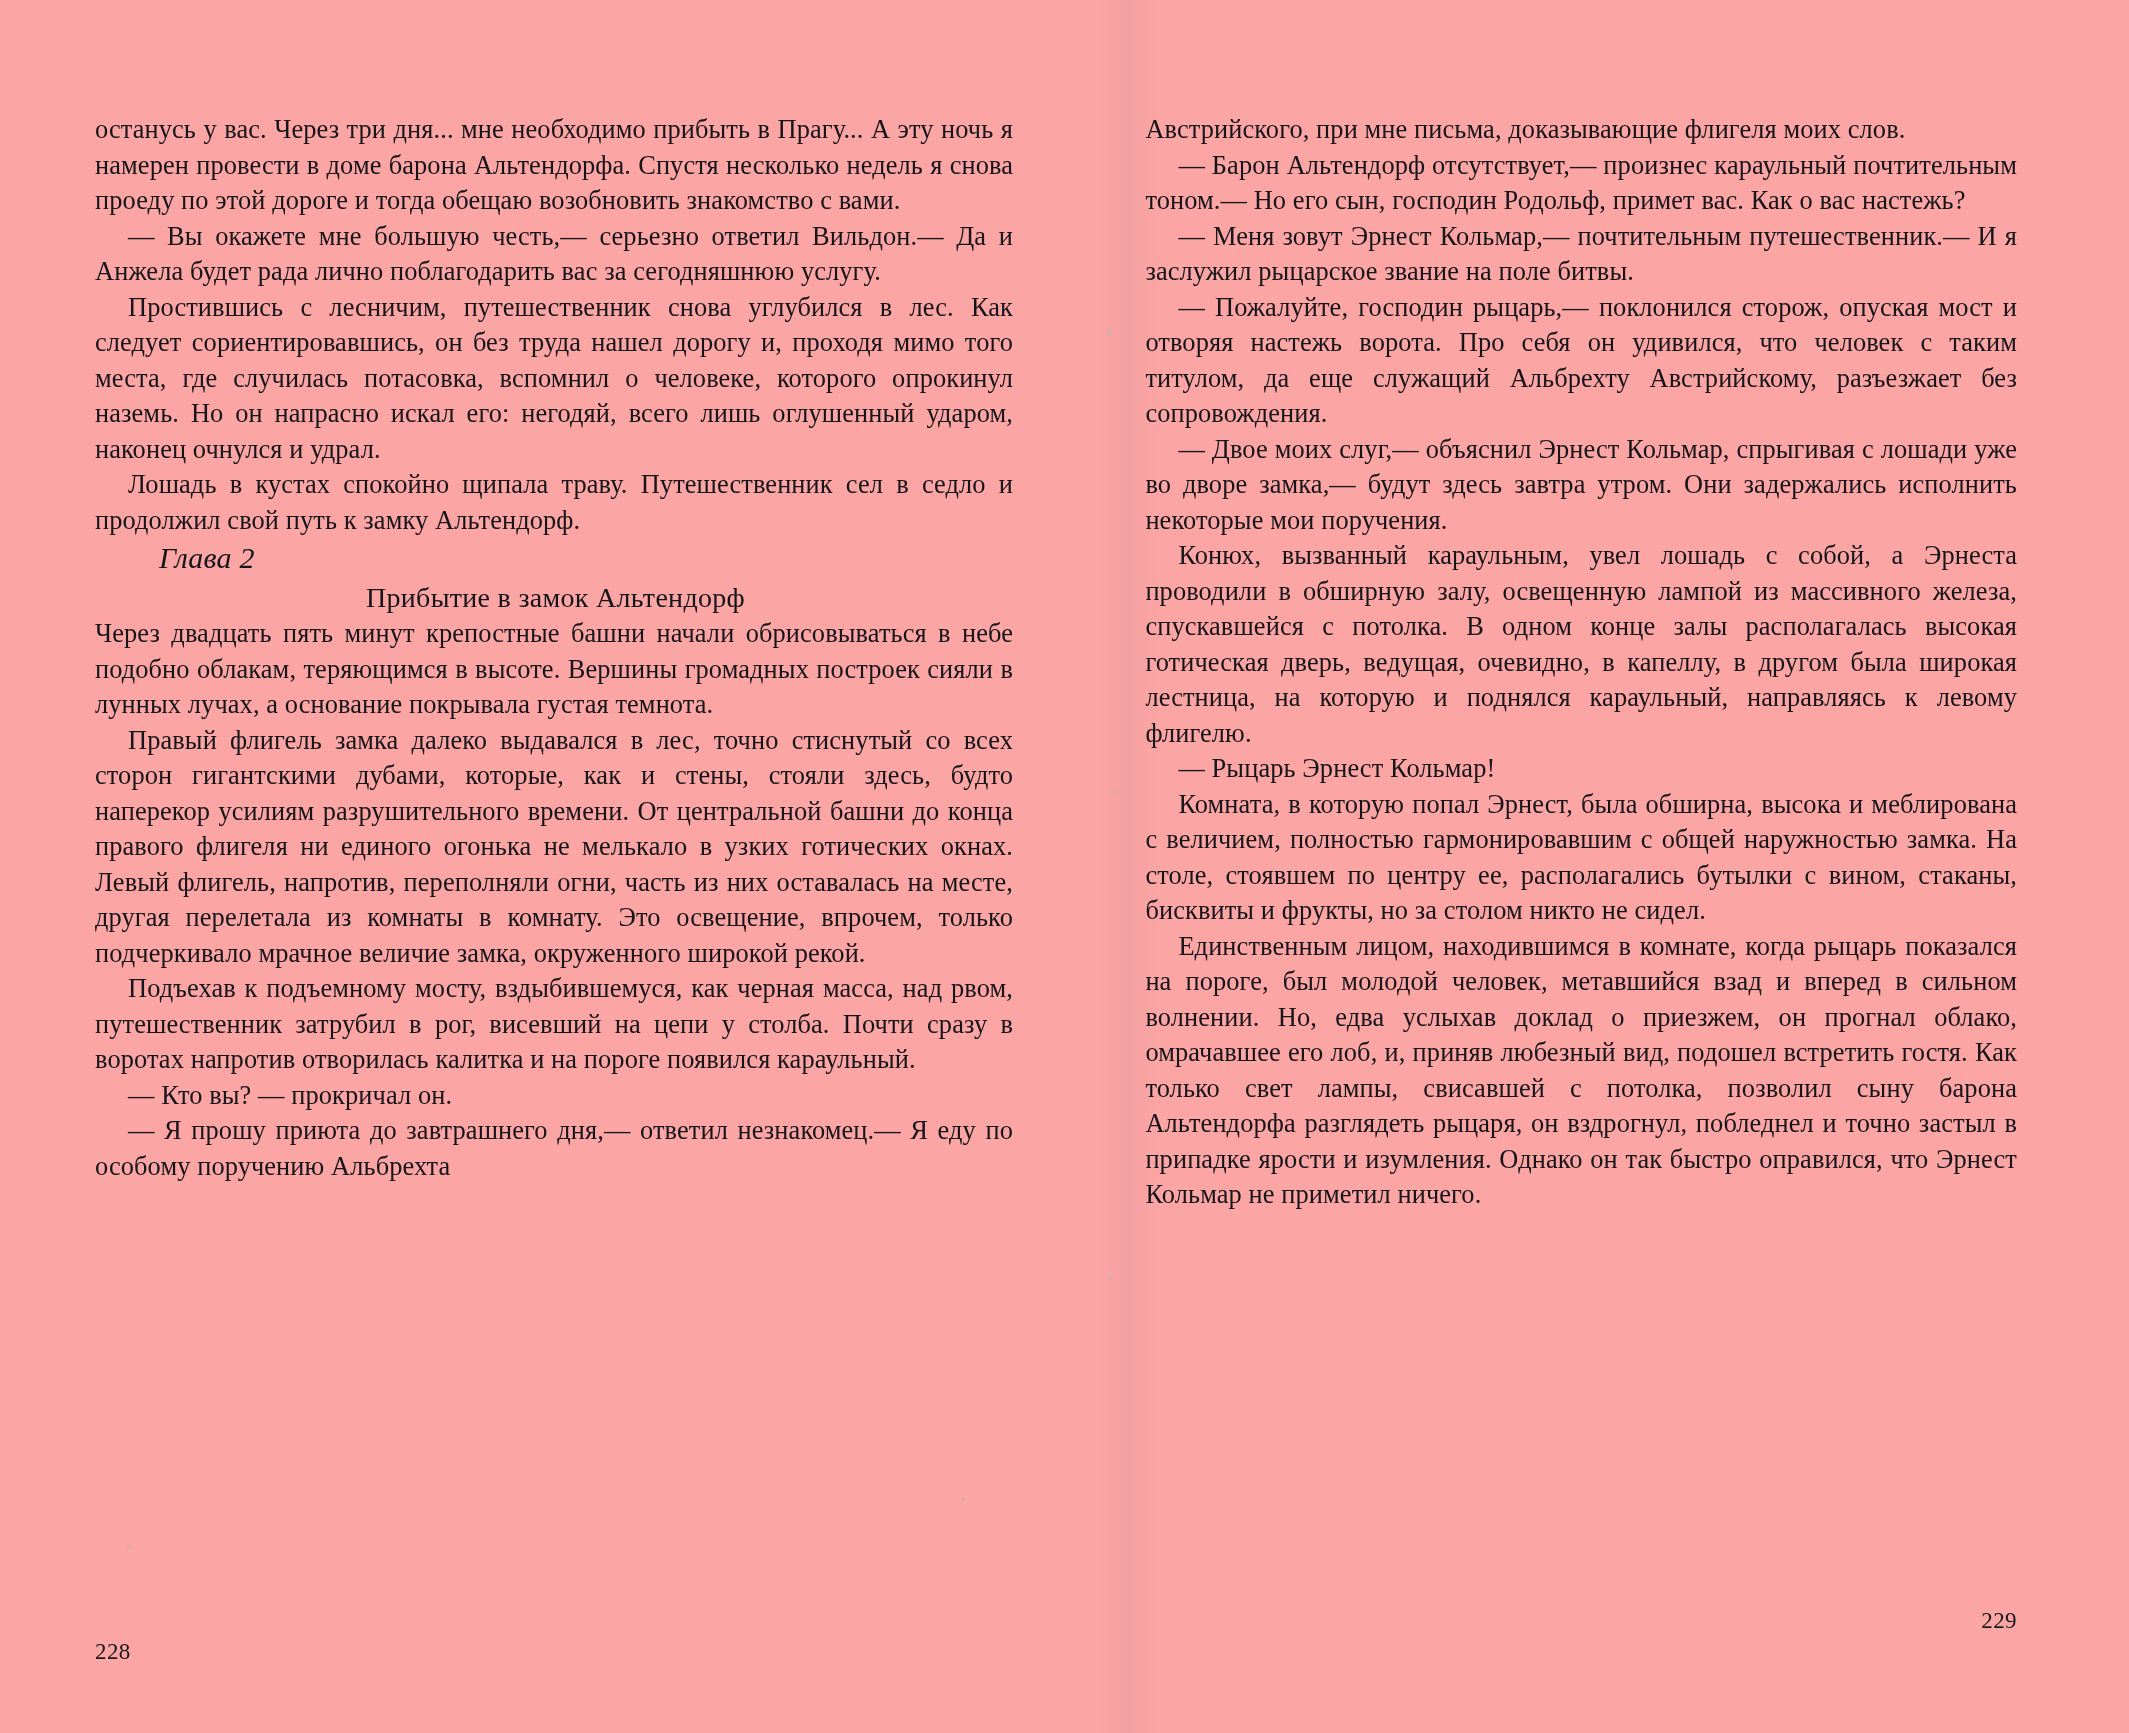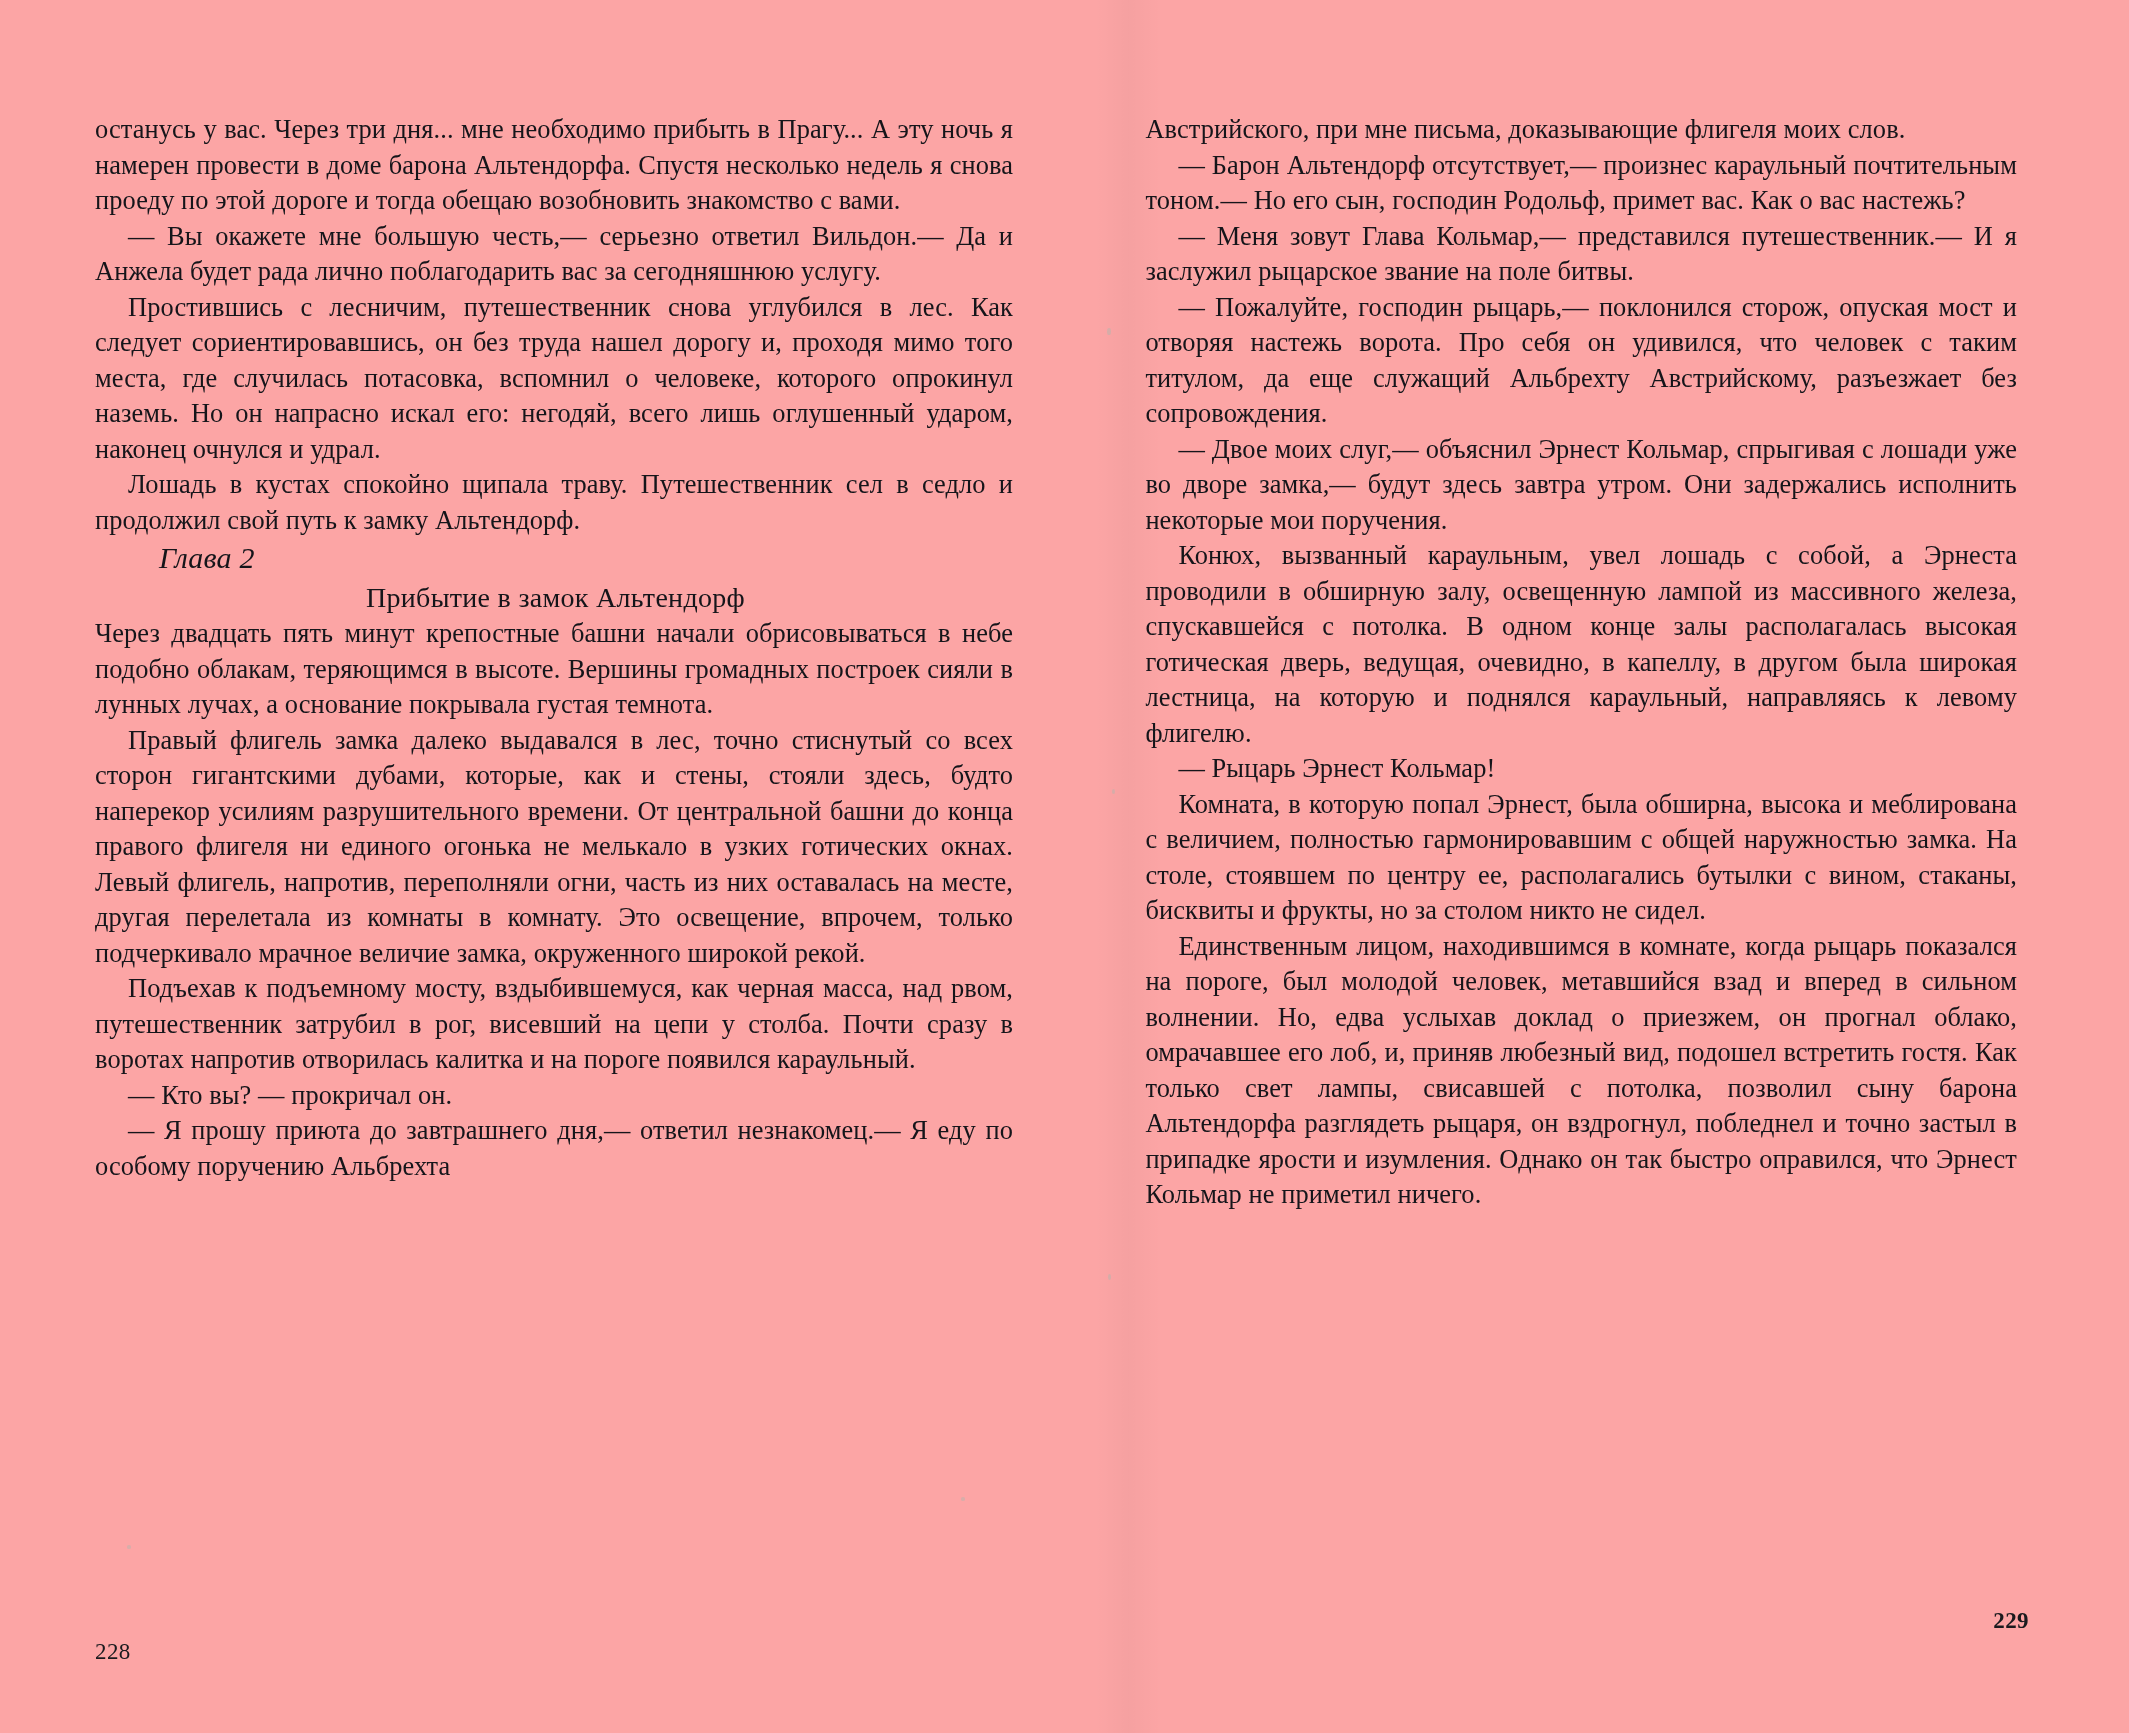--- a/index.html
+++ b/index.html
@@ -76,23 +76,22 @@
     position: absolute;
     font-size: 23px;
     color: #1a1a1e;
     letter-spacing: 0.4px;
   }
   .folio-left {
     left: 95px;
     bottom: 69px;
   }
   .folio-right {
-    right: 100px;
+    right: 112px;
     bottom: 100px;
-    font-weight: bold;
   }
   
   .speck {
     position: absolute;
     background: #b9b5ad;
     border-radius: 50%;
     opacity: .55;
   }
   .gutter-shade {
     position: absolute;
@@ -136,21 +135,21 @@
         <p>— Кто вы? — прокричал он.</p>
         <p>— Я прошу приюта до завтрашнего дня,— ответил незнакомец.— Я еду по особому поручению Альбрехта</p>
       </div>
       <div class="folio folio-left">228</div>
     </div>
 
     <div class="col col-right">
       <div class="body-text">
         <p class="noindent">Австрийского, при мне письма, доказывающие флигеля моих слов.</p>
         <p>— Барон Альтендорф отсутствует,— произнес караульный почтительным тоном.— Но его сын, господин Родольф, примет вас. Как о вас настежь?</p>
-        <p>— Меня зовут Глава Кольмар,— представился путешественник.— И я заслужил рыцарское звание на поле битвы.</p>
+        <p>— Меня зовут Эрнест Кольмар,— почтительным путешественник.— И я заслужил рыцарское звание на поле битвы.</p>
         <p>— Пожалуйте, господин рыцарь,— поклонился сторож, опуская мост и отворяя настежь ворота. Про себя он удивился, что человек с таким титулом, да еще служащий Альбрехту Австрийскому, разъезжает без сопровождения.</p>
         <p>— Двое моих слуг,— объяснил Эрнест Кольмар, спрыгивая с лошади уже во дворе замка,— будут здесь завтра утром. Они задержались исполнить некоторые мои поручения.</p>
         <p>Конюх, вызванный караульным, увел лошадь с собой, а Эрнеста проводили в обширную залу, освещенную лампой из массивного железа, спускавшейся с потолка. В одном конце залы располагалась высокая готическая дверь, ведущая, очевидно, в капеллу, в другом была широкая лестница, на которую и поднялся караульный, направляясь к левому флигелю.</p>
         <p>— Рыцарь Эрнест Кольмар!</p>
         <p>Комната, в которую попал Эрнест, была обширна, высока и меблирована с величием, полностью гармонировавшим с общей наружностью замка. На столе, стоявшем по центру ее, располагались бутылки с вином, стаканы, бисквиты и фрукты, но за столом никто не сидел.</p>
         <p>Единственным лицом, находившимся в комнате, когда рыцарь показался на пороге, был молодой человек, метавшийся взад и вперед в сильном волнении. Но, едва услыхав доклад о приезжем, он прогнал облако, омрачавшее его лоб, и, приняв любезный вид, подошел встретить гостя. Как только свет лампы, свисавшей с потолка, позволил сыну барона Альтендорфа разглядеть рыцаря, он вздрогнул, побледнел и точно застыл в припадке ярости и изумления. Однако он так быстро оправился, что Эрнест Кольмар не приметил ничего.</p>
       </div>
       <div class="folio folio-right">229</div>
     </div>
 

